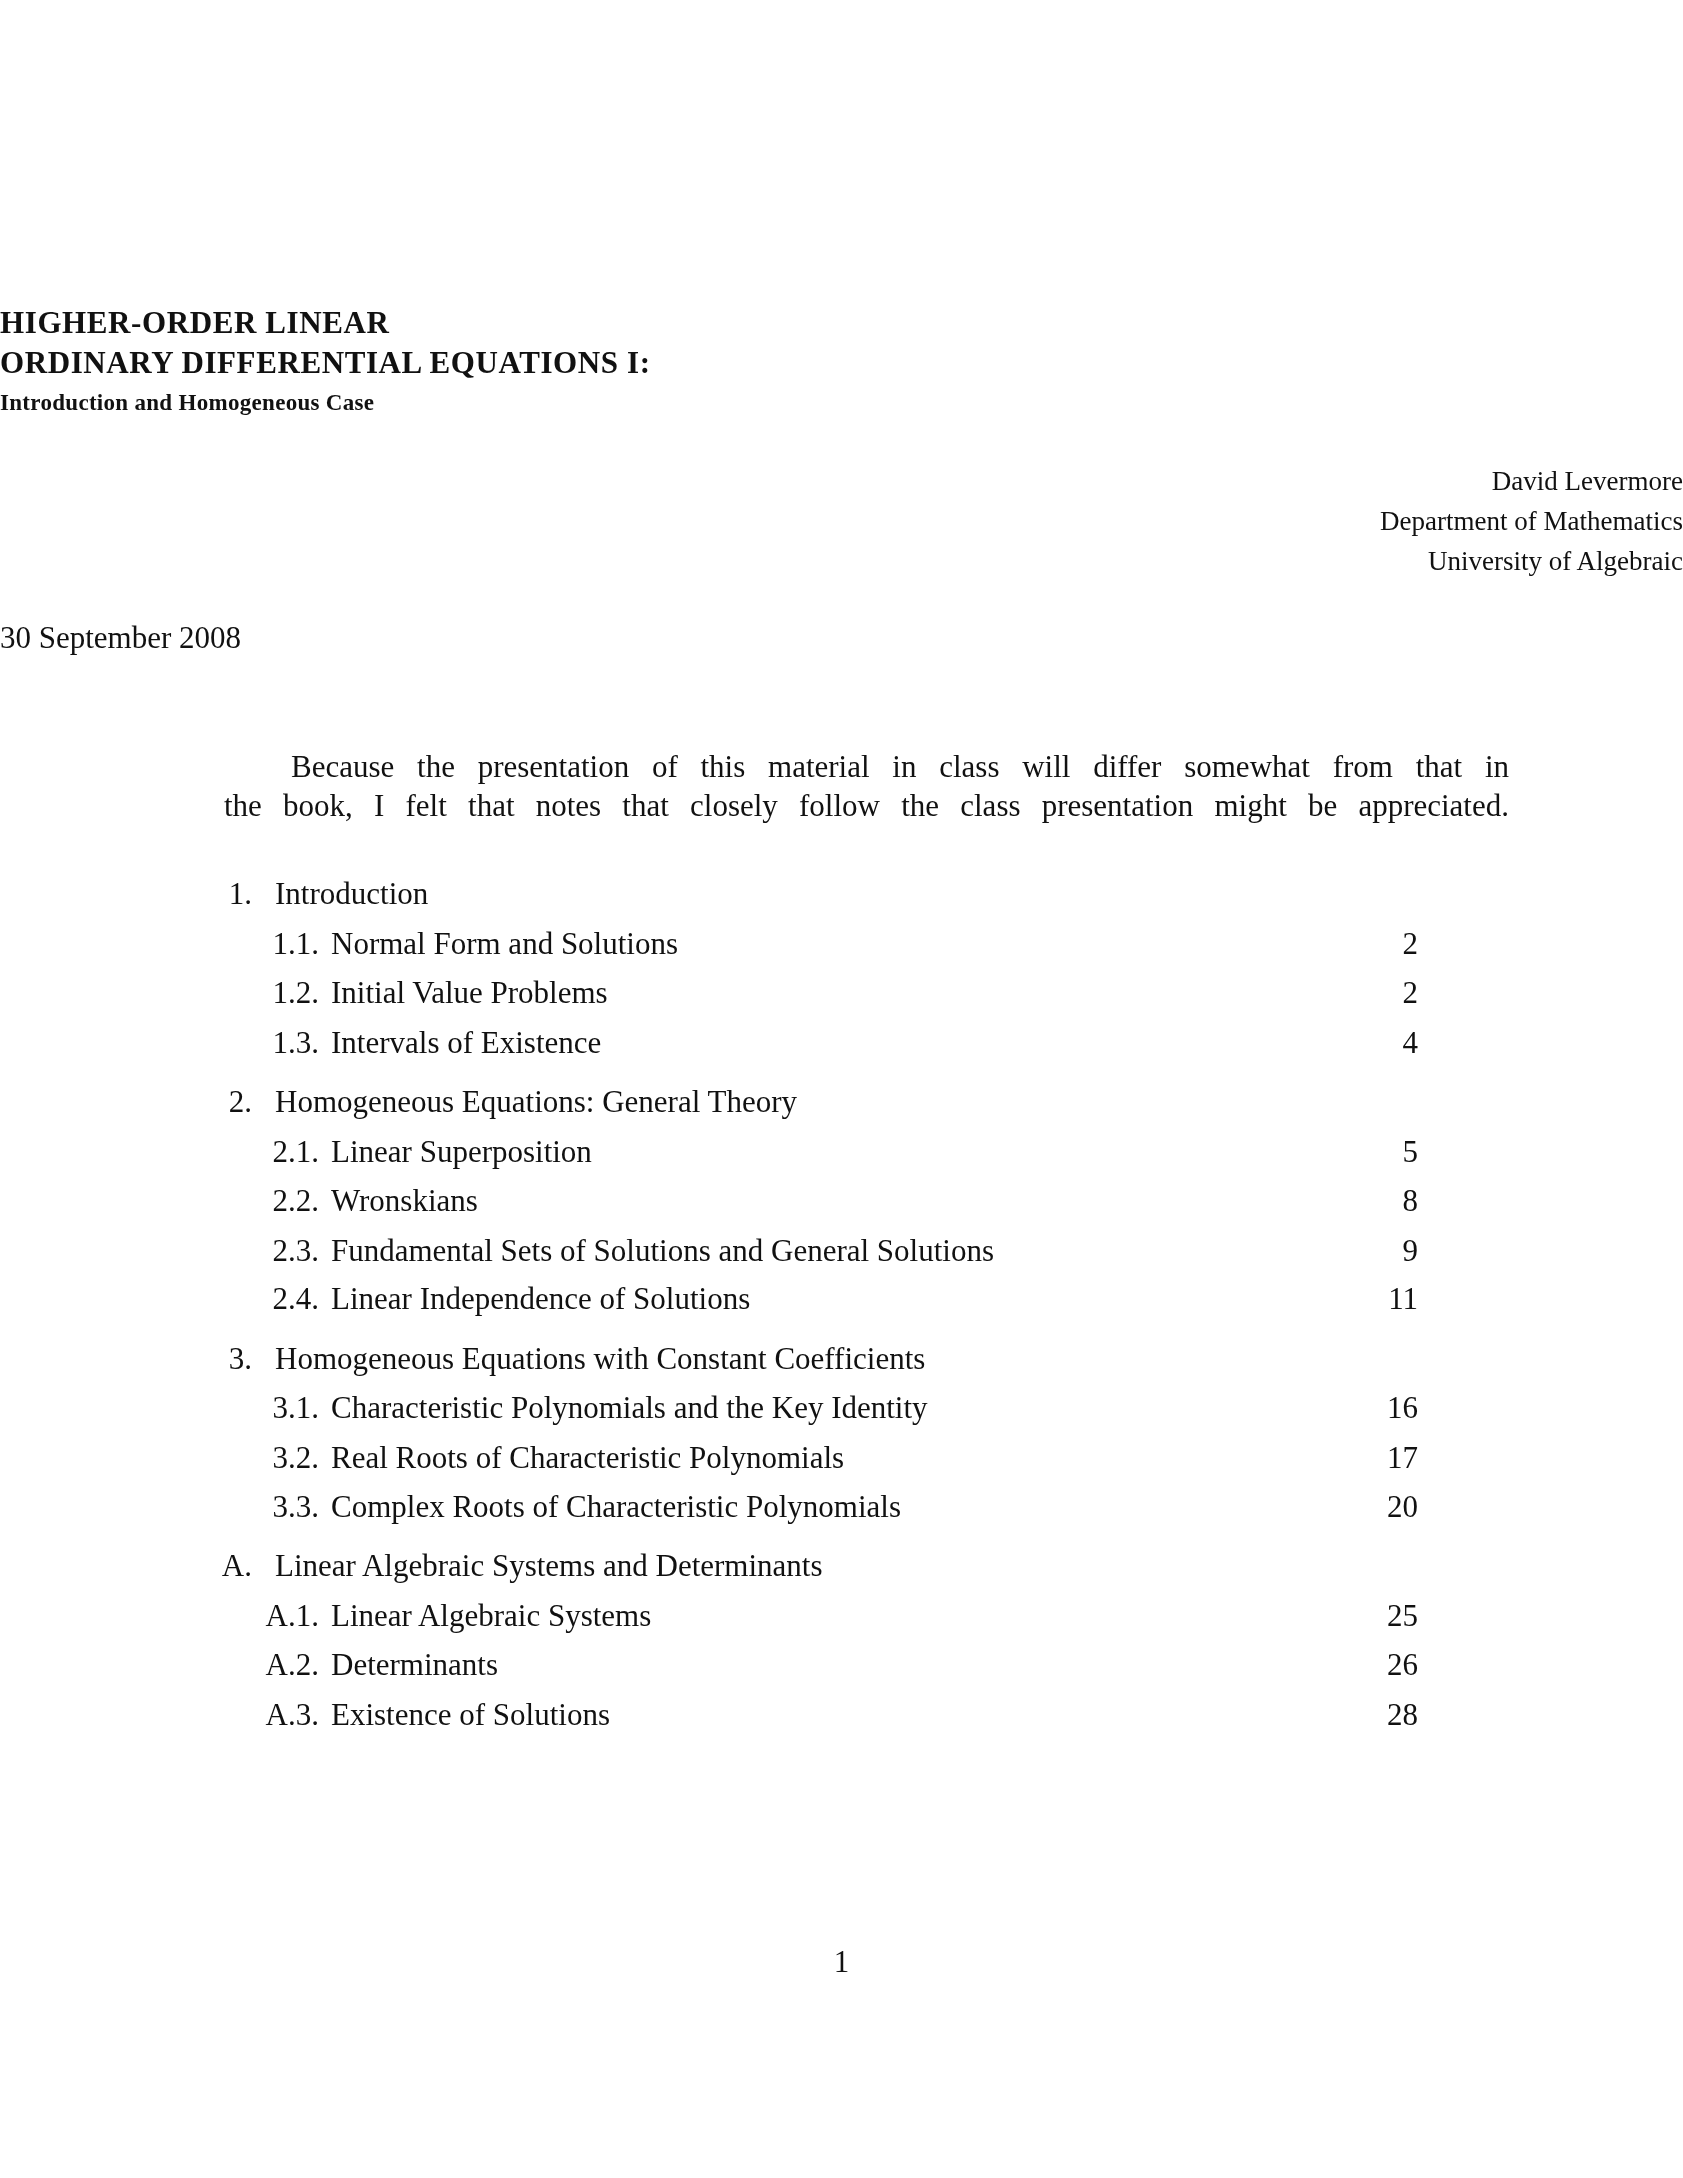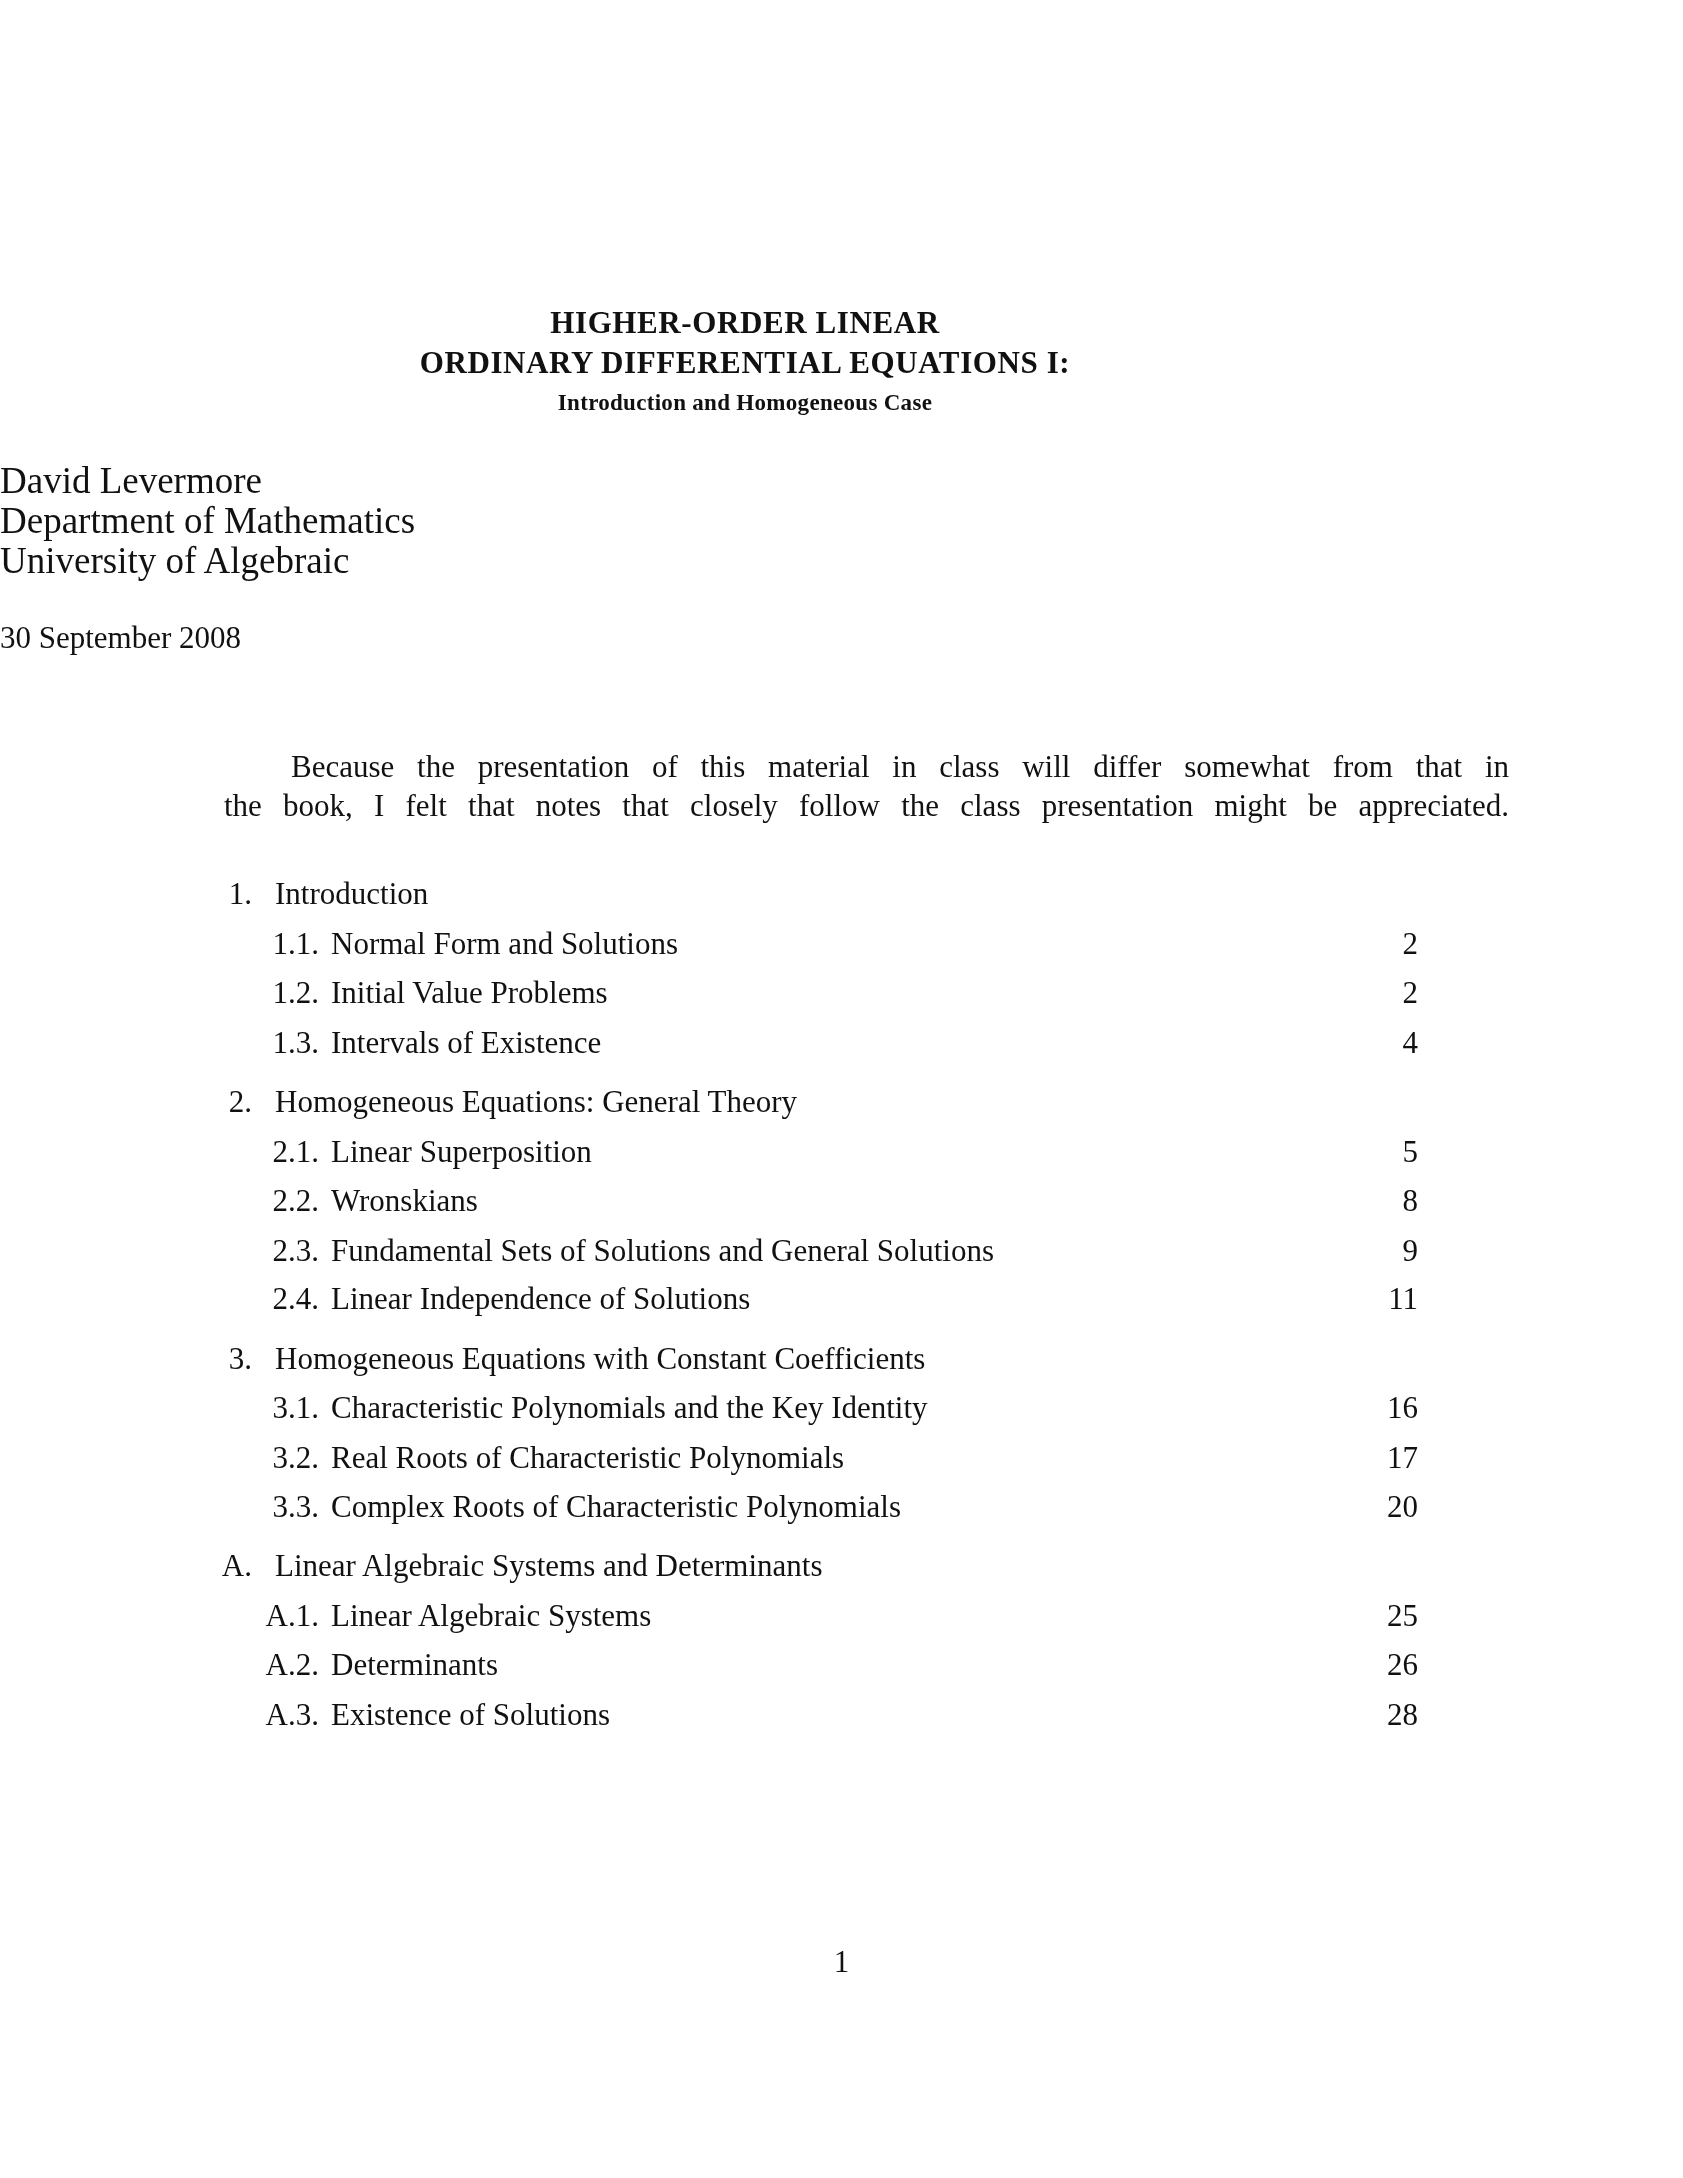--- a/index.html
+++ b/index.html
@@ -20,37 +20,37 @@
       left: 0; top: 0;
       width: 1683px;
       height: 2178px;
       background: #ffffff;
     }
     .title-block {
       position: absolute;
       left: 0;
       width: 1490px;
       top: 303px;
-      text-align: center;
+      text-align: left;
       font-weight: bold;
       font-size: 31px;
       line-height: 40px;
       letter-spacing: 0.6px;
     }
     .title-block .subtitle {
       font-size: 23px;
       letter-spacing: 0.3px;
     }
     .author-block {
       position: absolute;
       left: 0;
       width: 1683px;
       top: 461px;
-      text-align: left;
-      font-size: 37px;
+      text-align: right;
+      font-size: 27px;
       line-height: 40px;
     }
     .date {
       position: absolute;
       left: 0;
       width: 1683px;
       top: 618px;
       text-align: left;
       font-size: 31px;
       line-height: 40px;

